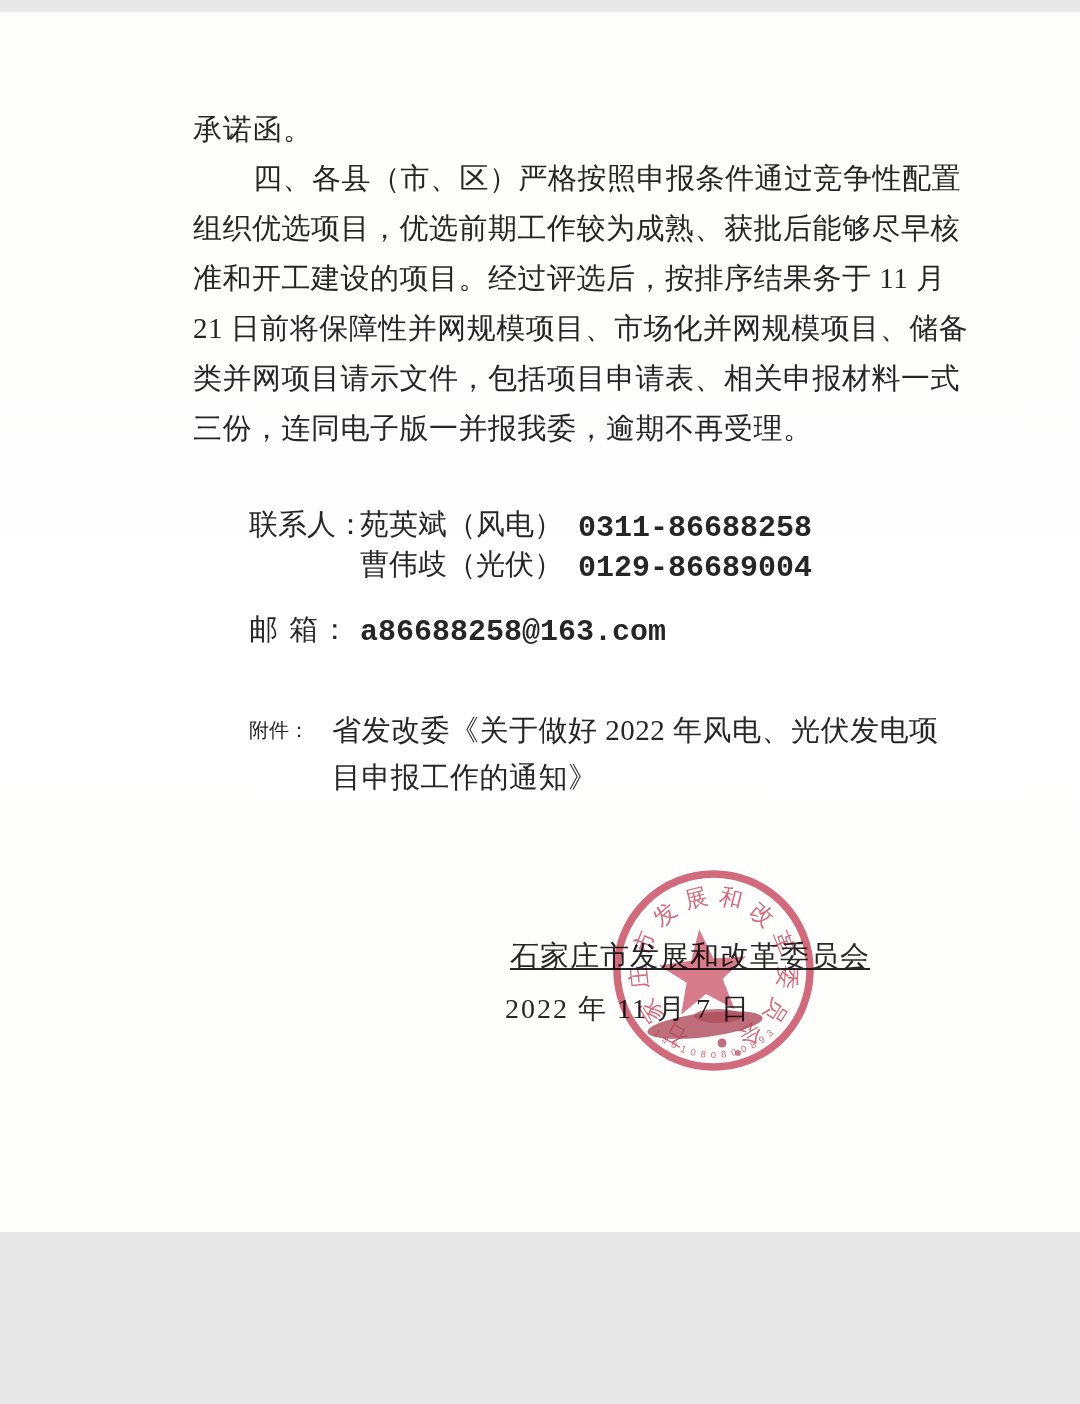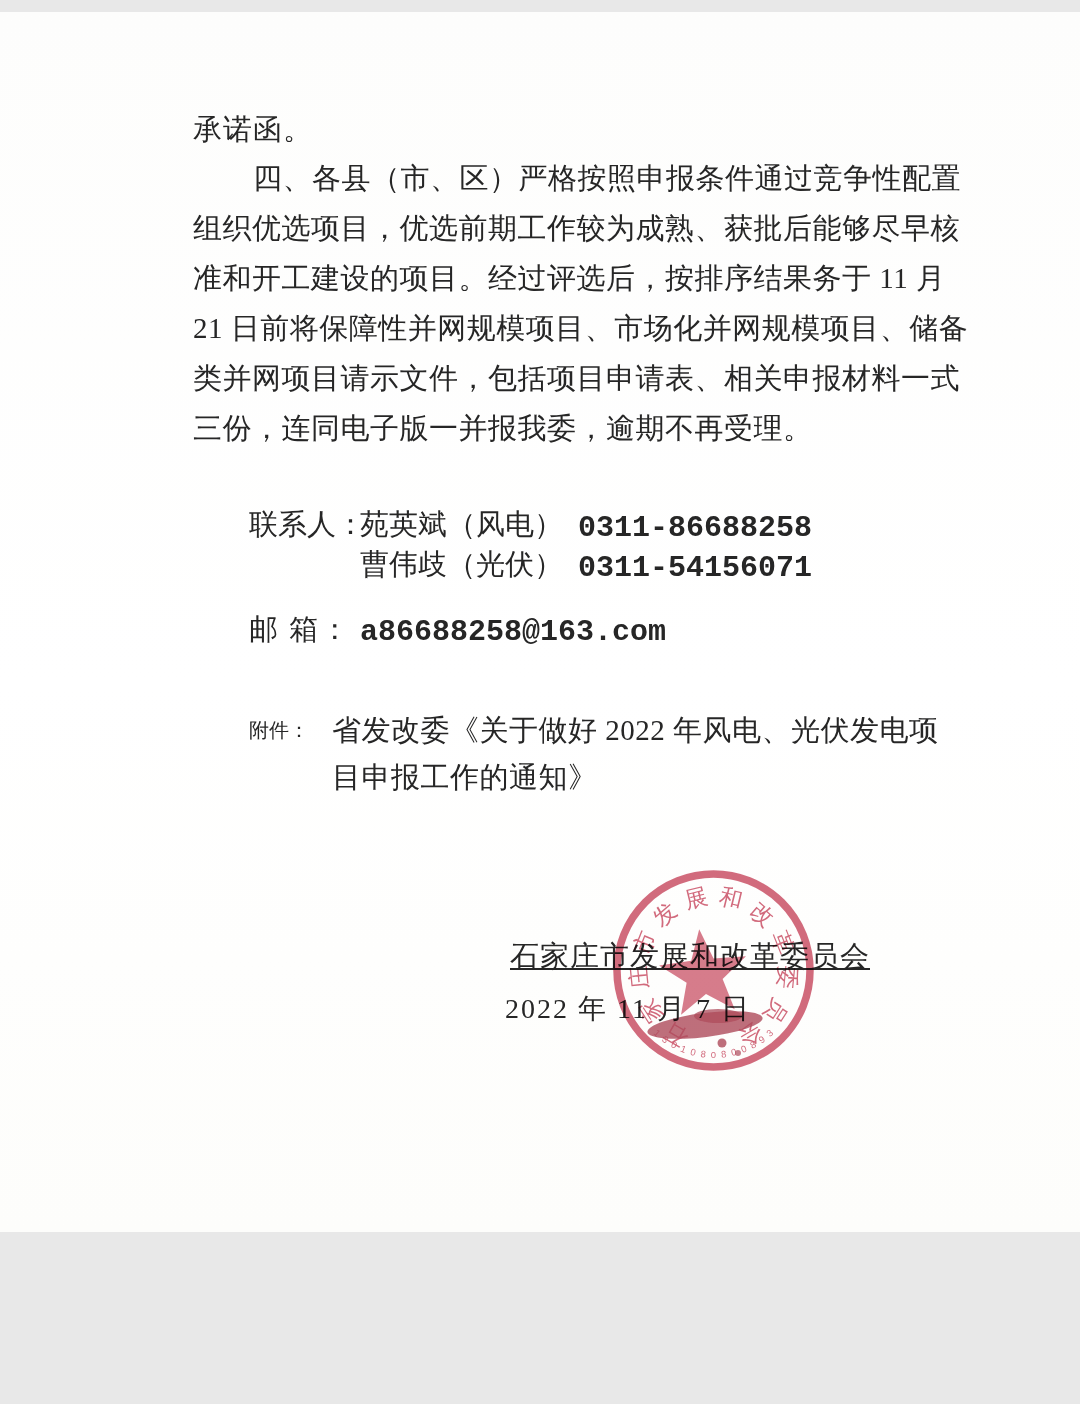--- a/index.html
+++ b/index.html
@@ -95,21 +95,21 @@
     <div class="line cjk">准和开工建设的项目。经过评选后，按排序结果务于 11 月</div>
     <div class="line cjk">21 日前将保障性并网规模项目、市场化并网规模项目、储备</div>
     <div class="line cjk">类并网项目请示文件，包括项目申请表、相关申报材料一式</div>
     <div class="line cjk">三份，连同电子版一并报我委，逾期不再受理。</div>
   </div>
 
   <div class="abs contact-label cjk">联系人：</div>
   <div class="abs contact-name-1 cjk">苑英斌（风电）</div>
   <div class="abs contact-phone-1 num">0311-86688258</div>
   <div class="abs contact-name-2 cjk">曹伟歧（光伏）</div>
-  <div class="abs contact-phone-2 num">0311-54156071</div>
+  <div class="abs contact-phone-2 num">0129-86689004</div>
 
   <div class="abs email-label cjk">邮  箱：</div>
   <div class="abs email-value num">a86688258@163.com</div>
 
   <div class="abs attach-label cjk">附件：</div>
   <div class="abs attach-line-1 cjk">省发改委《关于做好 2022 年风电、光伏发电项</div>
   <div class="abs attach-line-2 cjk">目申报工作的通知》</div>
 
   <div class="abs sig-org cjk">石家庄市发展和改革委员会</div>
   <div class="abs sig-date cjk">2022 年 11 月 7 日</div>

